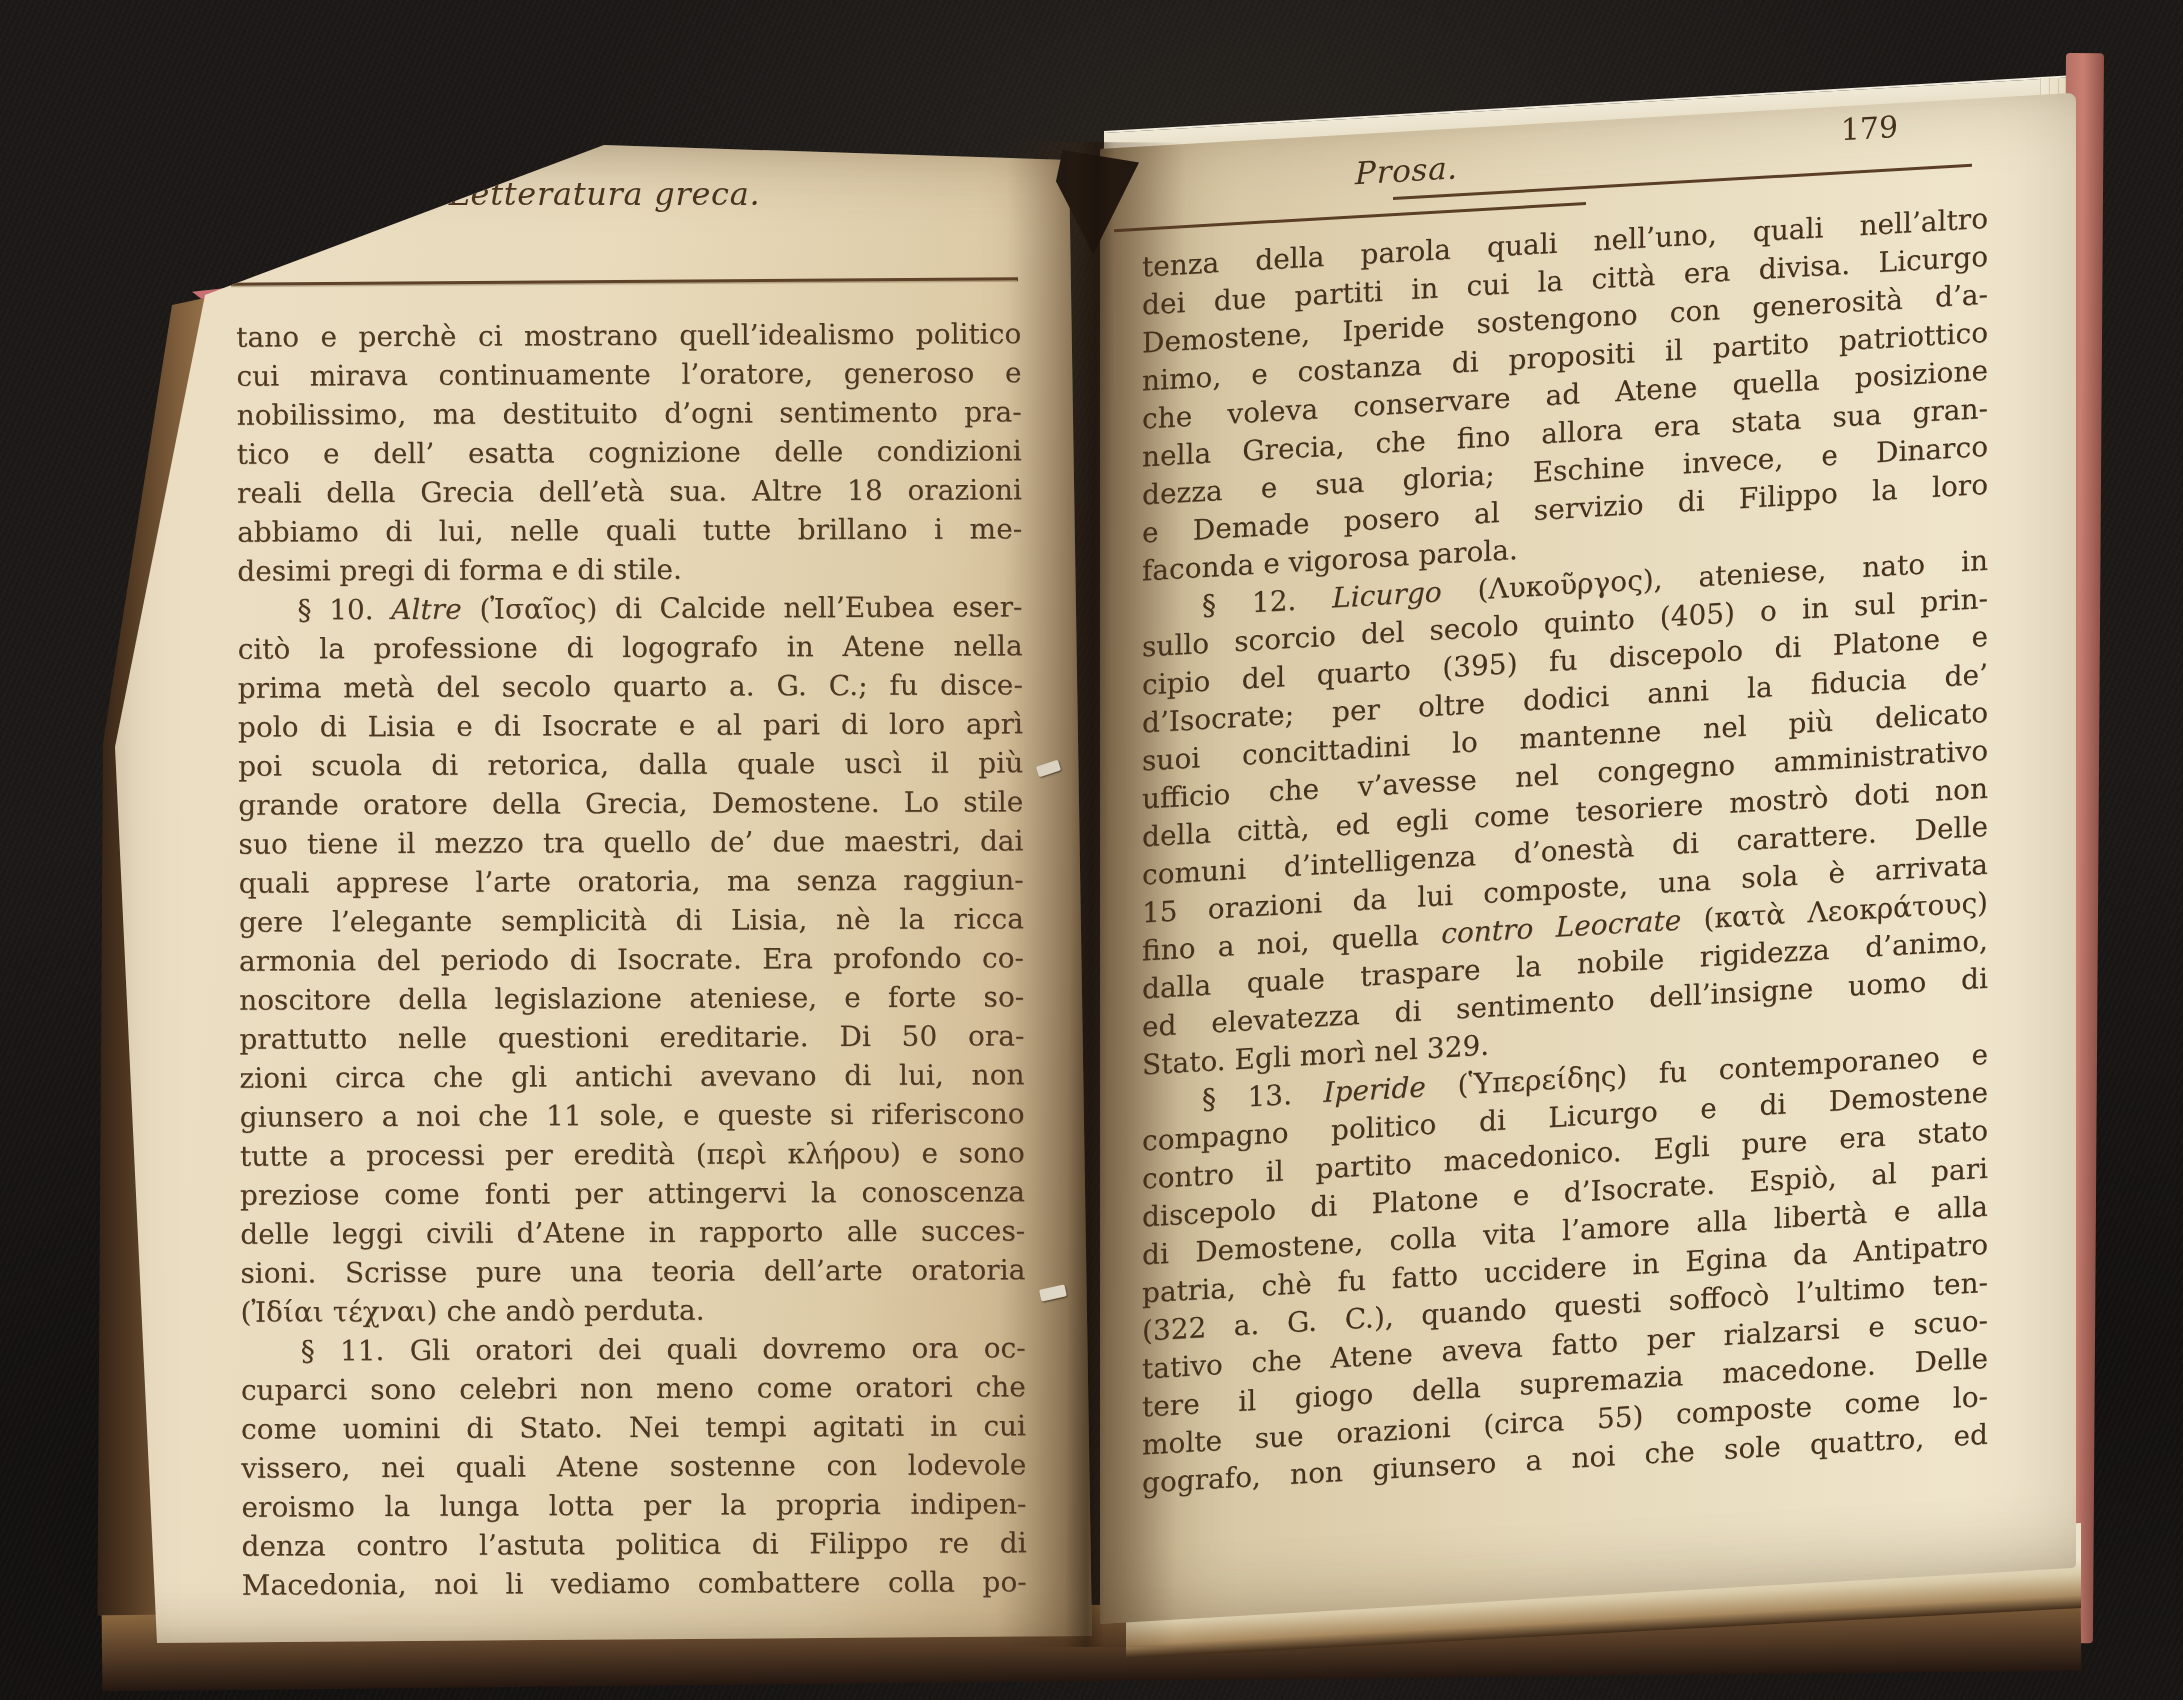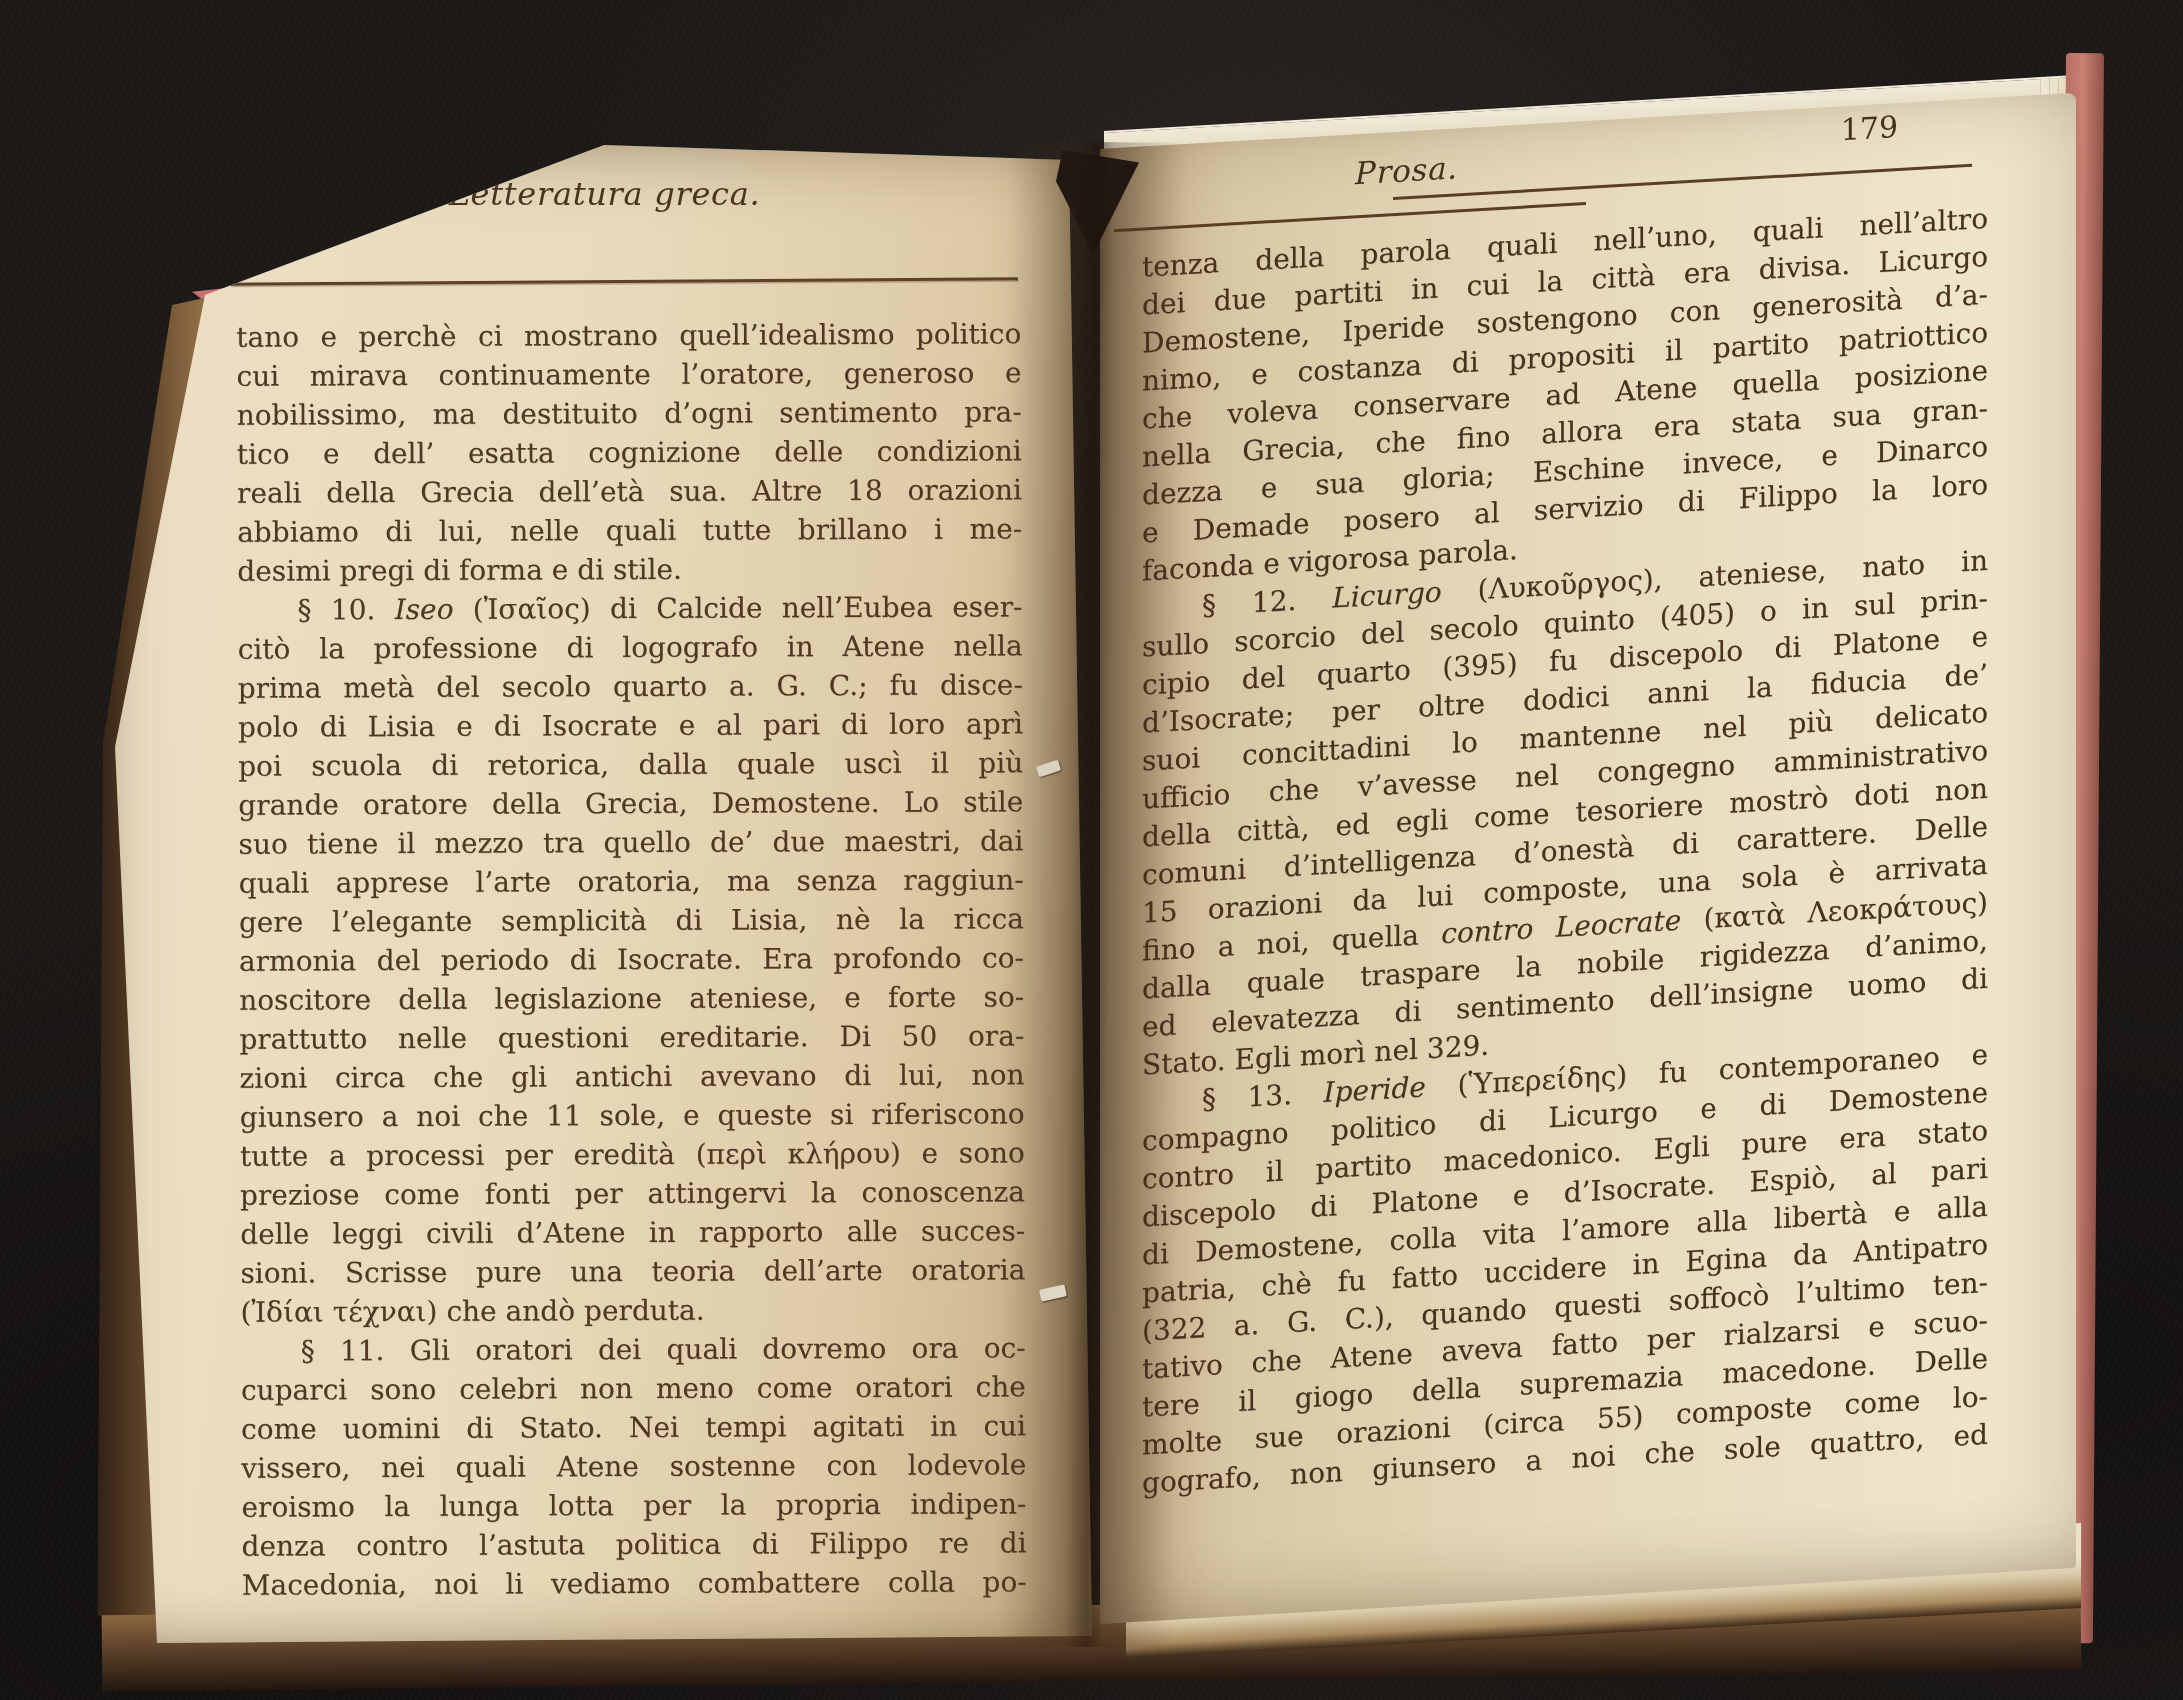--- a/index.html
+++ b/index.html
@@ -109,21 +109,21 @@
     <div class="abs lp-title">Letteratura greca.</div>
     <div class="abs lp-rule"></div>
     <div class="abs lp-text">
         <div class="line">tano e perchè ci mostrano quell’idealismo politico</div>
         <div class="line">cui mirava continuamente l’oratore, generoso e</div>
         <div class="line">nobilissimo, ma destituito d’ogni sentimento pra-</div>
         <div class="line">tico e dell’ esatta cognizione delle condizioni</div>
         <div class="line">reali della Grecia dell’età sua. Altre 18 orazioni</div>
         <div class="line">abbiamo di lui, nelle quali tutte brillano i me-</div>
         <div class="line para-end">desimi pregi di forma e di stile.</div>
-        <div class="line indent">§ 10. <i>Iseo</i> (Ἰσαῖος) di Calcide nell’Eubea eser-</div>
+        <div class="line indent">§ 10. <i>Altre</i> (Ἰσαῖος) di Calcide nell’Eubea eser-</div>
         <div class="line">citò la professione di logografo in Atene nella</div>
         <div class="line">prima metà del secolo quarto a. G. C.; fu disce-</div>
         <div class="line">polo di Lisia e di Isocrate e al pari di loro aprì</div>
         <div class="line">poi scuola di retorica, dalla quale uscì il più</div>
         <div class="line">grande oratore della Grecia, Demostene. Lo stile</div>
         <div class="line">suo tiene il mezzo tra quello de’ due maestri, dai</div>
         <div class="line">quali apprese l’arte oratoria, ma senza raggiun-</div>
         <div class="line">gere l’elegante semplicità di Lisia, nè la ricca</div>
         <div class="line">armonia del periodo di Isocrate. Era profondo co-</div>
         <div class="line">noscitore della legislazione ateniese, e forte so-</div>

